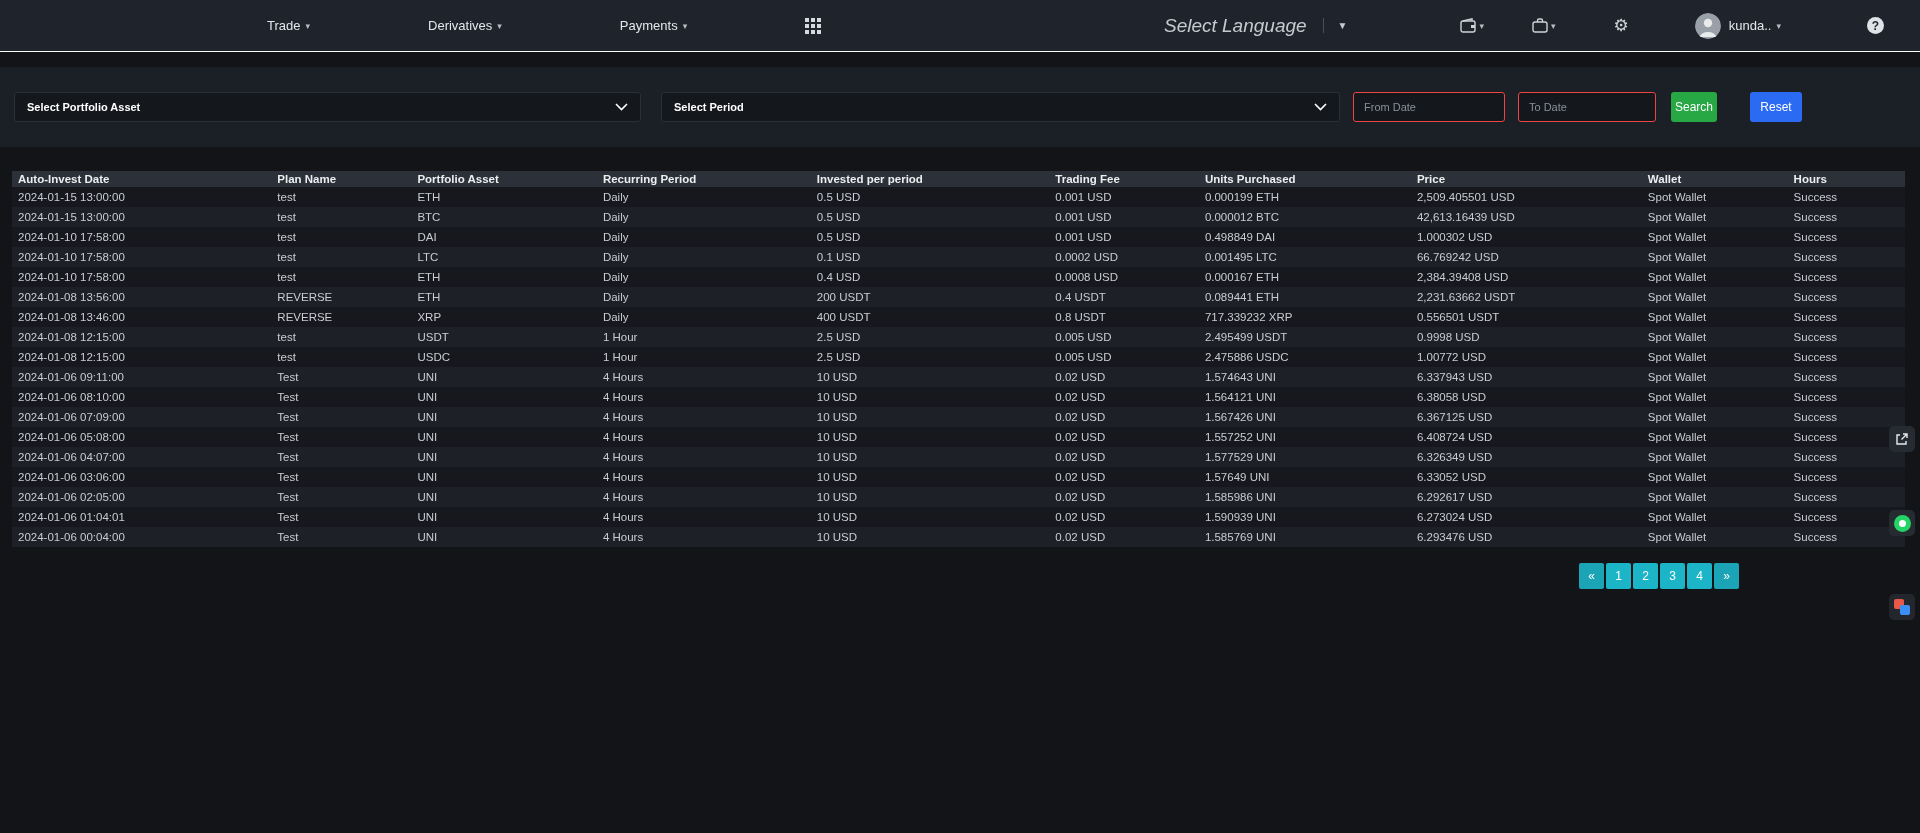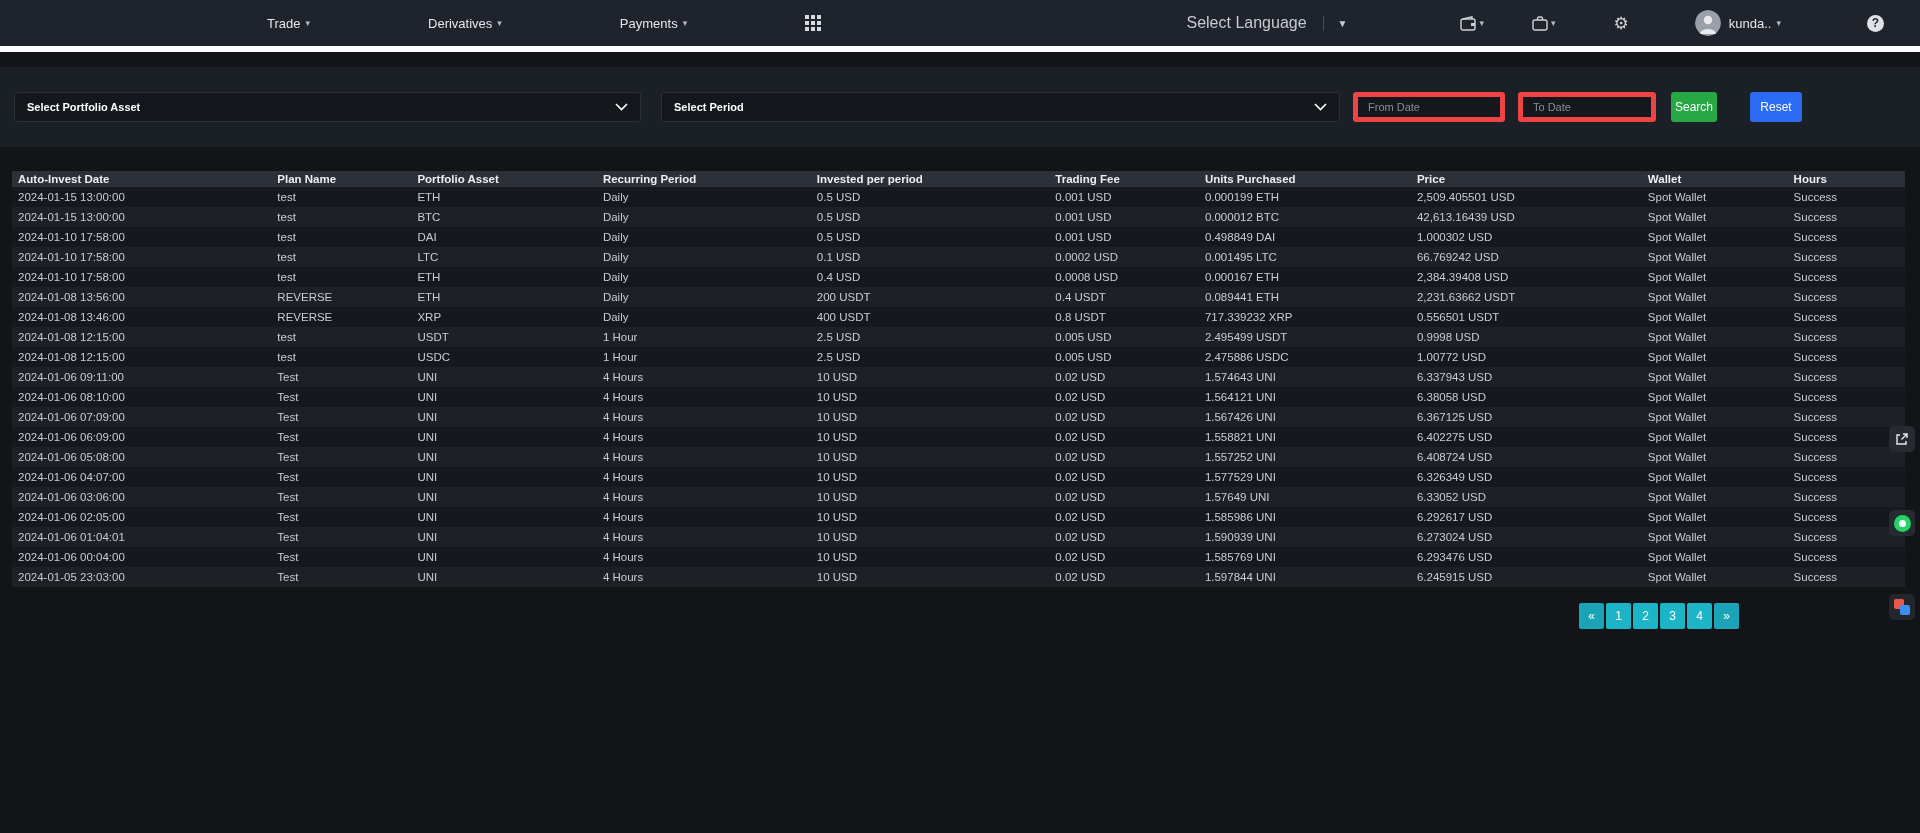--- a/index.html
+++ b/index.html
@@ -11,30 +11,30 @@
     overflow: hidden;
     position: relative;
   }
 
   
   .navbar {
     height: 52px;
     background: #1f232b;
     display: flex;
     align-items: center;
-    border-bottom: 6px solid #ffffff;
+    border-bottom: 1px solid #ffffff;
   }
   .nav-left { display: flex; align-items: center; gap: 118px; margin-left: 267px; }
   .nav-item { font-size: 13px; color: #e4e6ea; cursor: pointer; display: flex; align-items: center; white-space: nowrap; }
   .nav-caret { font-size: 9px; margin-left: 5px; color: #b8bcc2; }
   .apps-grid { display: grid; grid-template-columns: repeat(3, 4px); grid-gap: 2px; cursor: pointer; }
   .apps-grid i { width: 4px; height: 4px; background: #d6d9dd; display: block; }
 
   .nav-right { margin-left: auto; display: flex; align-items: center; padding-right: 36px; }
-  .lang-label { font-size: 16px; color: #c6cad0; cursor: pointer; white-space: nowrap; }
+  .lang-label { font-size: 19px; color: #c6cad0; cursor: pointer; white-space: nowrap; font-style: italic; }
   .lang-divider { width: 1px; height: 15px; background: #4a4e55; margin: 0 14px 0 16px; }
   .lang-caret { font-size: 10px; color: #c6cad0; cursor: pointer; }
   .nav-icon { display: flex; align-items: center; cursor: pointer; color: #cfd3d8; }
   .nav-icon .nav-caret { margin-left: 3px; }
   .icon-wallet { margin-left: 112px; }
   .icon-orders { margin-left: 48px; }
   .icon-gear { margin-left: 58px; font-size: 17px; color: #cfd3d8; }
   .user-menu { margin-left: 66px; display: flex; align-items: center; cursor: pointer; }
   .avatar { width: 26px; height: 26px; border-radius: 50%; overflow: hidden; margin-right: 8px; }
   .user-name { font-size: 13px; color: #e4e6ea; white-space: nowrap; }
@@ -54,21 +54,21 @@
     padding: 0 14px;
   }
   .select-control {
     height: 30px; background: #14171c; border: 1px solid #2b2f37; border-radius: 3px;
     display: flex; align-items: center; justify-content: space-between;
     padding: 0 12px; font-size: 11px; font-weight: bold; color: #ffffff; cursor: pointer;
   }
   .select-asset { width: 627px; }
   .select-period { width: 679px; margin-left: 20px; }
   .date-input {
-    height: 30px; background: #14171c; border: 5px solid #ef4444; border-radius: 3px;
+    height: 30px; background: #14171c; border: 1px solid #ef4444; border-radius: 3px;
     color: #c6cad0; padding: 0 10px; font-size: 11px; margin-left: 13px; outline: none;
     font-family: "Liberation Sans", sans-serif;
   }
   .date-input::placeholder { color: #8a8f98; }
   .from-date { width: 152px; }
   .to-date { width: 138px; }
   .btn { height: 30px; border: none; border-radius: 3px; color: #fff; font-size: 12px; cursor: pointer; font-family: "Liberation Sans", sans-serif; }
   .btn-search { width: 46px; background: #28a745; margin-left: 15px; }
   .btn-reset { width: 52px; background: #2b6bf3; margin-left: auto; margin-right: 104px; }
 
@@ -369,32 +369,20 @@
           <td>UNI</td>
           <td>4 Hours</td>
           <td>10 USD</td>
           <td>0.02 USD</td>
           <td>1.567426 UNI</td>
           <td>6.367125 USD</td>
           <td>Spot Wallet</td>
           <td>Success</td>
         </tr>
         <tr>
-          <td>2024-01-06 06:09:00</td>
-          <td>Test</td>
-          <td>UNI</td>
-          <td>4 Hours</td>
-          <td>10 USD</td>
-          <td>0.02 USD</td>
-          <td>1.558821 UNI</td>
-          <td>6.402275 USD</td>
-          <td>Spot Wallet</td>
-          <td>Success</td>
-        </tr>
-        <tr>
           <td>2024-01-06 05:08:00</td>
           <td>Test</td>
           <td>UNI</td>
           <td>4 Hours</td>
           <td>10 USD</td>
           <td>0.02 USD</td>
           <td>1.557252 UNI</td>
           <td>6.408724 USD</td>
           <td>Spot Wallet</td>
           <td>Success</td>
@@ -449,32 +437,20 @@
         </tr>
         <tr>
           <td>2024-01-06 00:04:00</td>
           <td>Test</td>
           <td>UNI</td>
           <td>4 Hours</td>
           <td>10 USD</td>
           <td>0.02 USD</td>
           <td>1.585769 UNI</td>
           <td>6.293476 USD</td>
-          <td>Spot Wallet</td>
-          <td>Success</td>
-        </tr>
-        <tr>
-          <td>2024-01-05 23:03:00</td>
-          <td>Test</td>
-          <td>UNI</td>
-          <td>4 Hours</td>
-          <td>10 USD</td>
-          <td>0.02 USD</td>
-          <td>1.597844 UNI</td>
-          <td>6.245915 USD</td>
           <td>Spot Wallet</td>
           <td>Success</td>
         </tr>
       </tbody>
   </table>
 
   <div class="pagination">
       <button class="page-btn nav-page">«</button>
       <button class="page-btn">1</button>
       <button class="page-btn">2</button>

